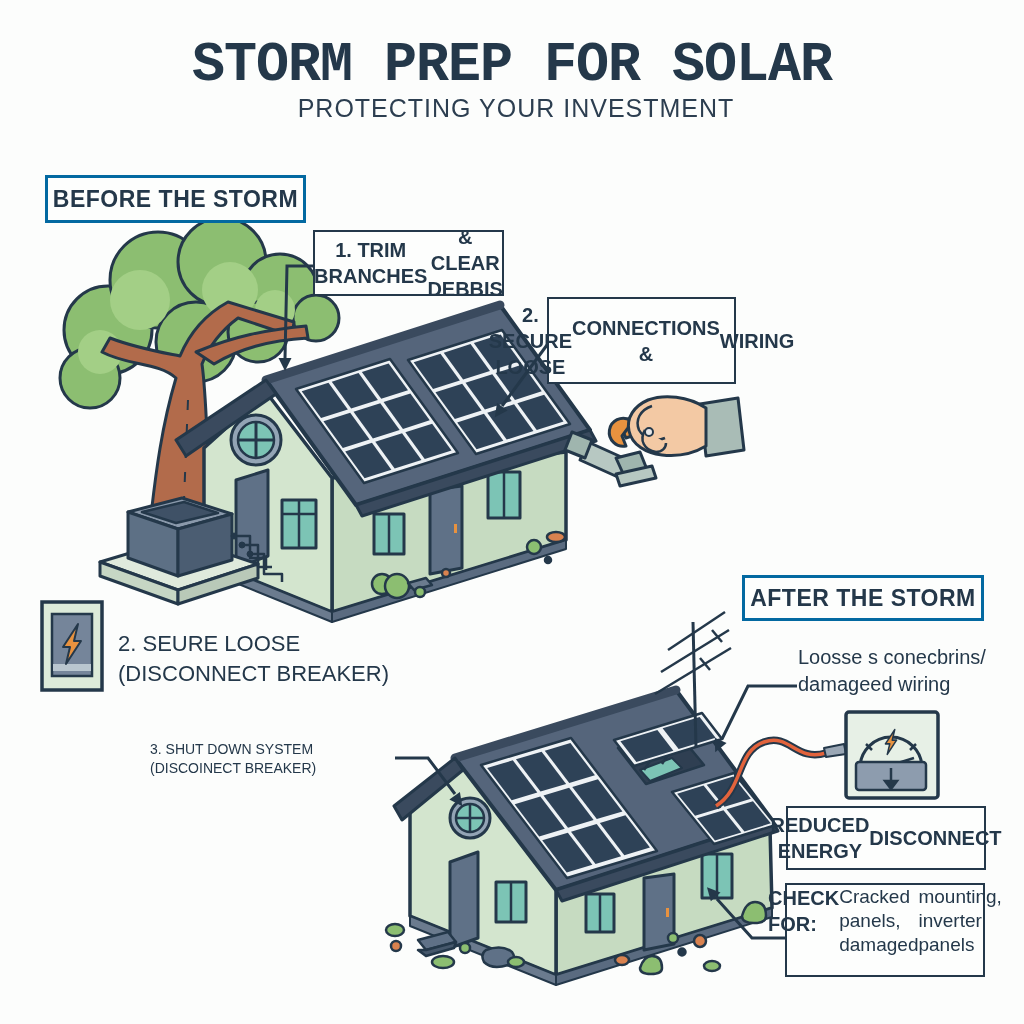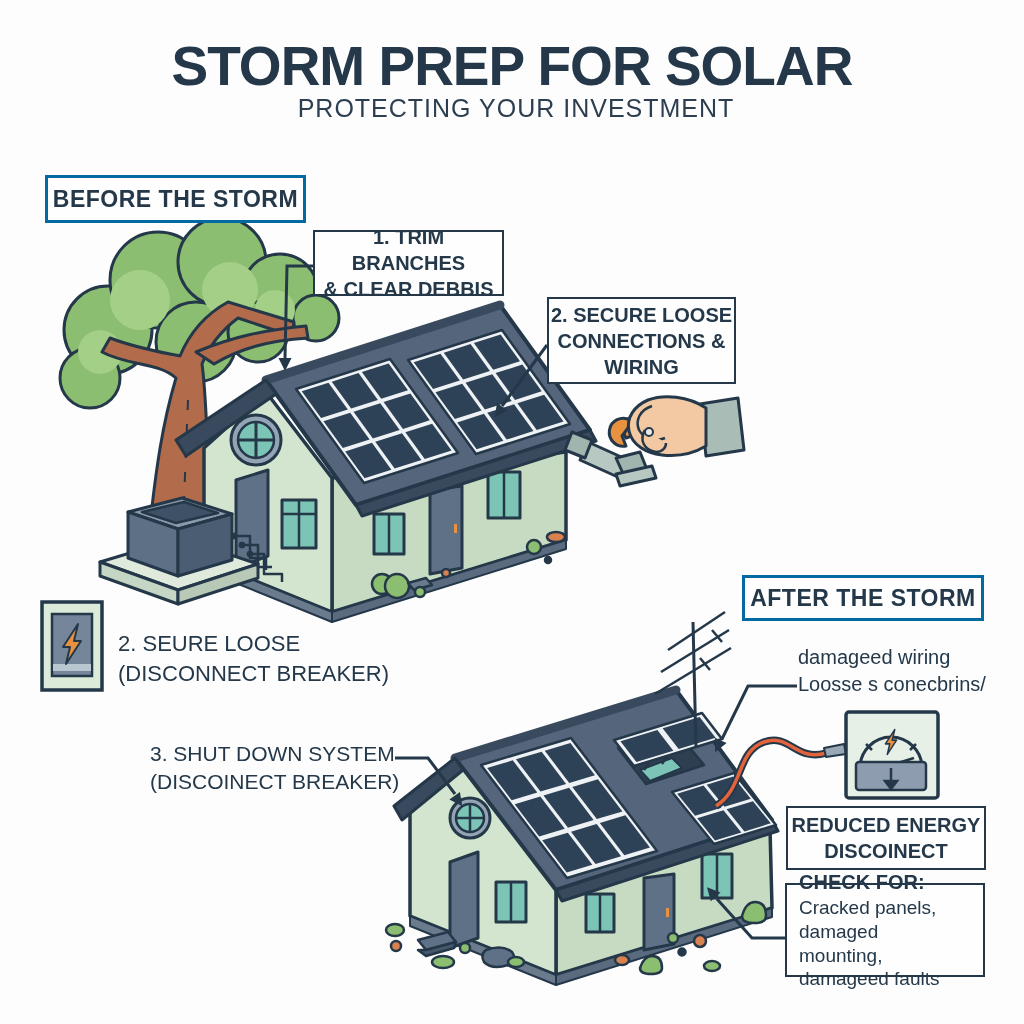--- a/index.html
+++ b/index.html
@@ -5,50 +5,50 @@
   html,body{margin:0;padding:0;background:#e8e8e8;}
   #canvas{
     position:relative;width:1024px;height:1024px;margin:0 auto;
     background:#fcfdfc;overflow:hidden;
     font-family:"Liberation Sans",sans-serif;color:#24384a;
   }
   #art{position:absolute;left:0;top:0;z-index:0;}
   .txt{position:absolute;z-index:2;color:#24384a;}
   .title{
     left:0;right:0;top:34px;text-align:center;
-    font-size:55px;font-weight:800;letter-spacing:-1px;
+    font-size:55px;font-weight:800;letter-spacing:-1px;font-family:Liberation Mono, monospace;
   }
   .subtitle{
     left:8px;right:0;top:94px;text-align:center;
     font-size:25px;font-weight:500;letter-spacing:1px;color:#2c3e50;
   }
   .hdr-box{
     border:3px solid #0369a1;background:#fdfefd;
     display:flex;align-items:center;justify-content:center;
     font-size:23px;font-weight:700;letter-spacing:.5px;
   }
   .callout-box{
     border:2.5px solid #24384a;background:#fdfefd;
-    display:flex;flex-direction:column;align-items:center;justify-content:center;
+    display:flex;flex-direction:row;align-items:center;justify-content:center;
     font-size:20px;font-weight:700;line-height:1.3;text-align:center;
   }
   .plain{line-height:1.35;}
   .semibold{font-weight:400;}
   .regular{font-weight:400;}
   #before-box{left:45px;top:175px;width:255px;height:42px;}
   #after-box{left:742px;top:575px;width:236px;height:40px;}
   #trim-box{left:313px;top:230px;width:187px;height:62px;}
   #secure-box{left:547px;top:297px;width:185px;height:83px;}
   #reduced-box{left:786px;top:806px;width:196px;height:60px;}
   #check-box{left:785px;top:883px;width:200px;height:94px;align-items:flex-start;
     justify-content:center;padding:0 12px;box-sizing:border-box;text-align:left;}
   #check-box .body{font-weight:400;font-size:19px;line-height:1.25;}
   #check-box .head{font-size:20px;margin-bottom:1px;}
   #breaker-text{left:118px;top:629px;font-size:22px;}
-  #shutdown-text{left:150px;top:740px;font-size:21px;}
+  #shutdown-text{left:150px;top:740px;font-size:14px;}
   #loose-text{left:798px;top:644px;font-size:20px;}
 </style>
 </head>
 <body>
 
 <div id="canvas">
 
 <svg id="art" width="1024" height="1024" viewBox="0 0 1024 1024">
 
   <g stroke-linejoin="round">
@@ -372,28 +372,28 @@
     <div>2. SEURE LOOSE</div>
     <div>(DISCONNECT BREAKER)</div>
   </div>
 
   <div class="txt plain semibold" id="shutdown-text">
     <div>3. SHUT DOWN SYSTEM</div>
     <div>(DISCOINECT BREAKER)</div>
   </div>
 
   <div class="txt plain regular" id="loose-text">
+    <div>Loosse s conecbrins/</div>
     <div>damageed wiring</div>
-    <div>Loosse s conecbrins/</div>
   </div>
 
   <div class="txt callout-box" id="reduced-box">
     <span>REDUCED ENERGY</span>
-    <span>DISCOINECT</span>
+    <span>DISCONNECT</span>
   </div>
 
   <div class="txt callout-box" id="check-box">
     <span class="head">CHECK FOR:</span>
     <span class="body">Cracked panels, damaged</span>
-    <span class="body">mounting, damageed faults</span>
+    <span class="body">mounting, inverter panels</span>
   </div>
 
 </div>
 
 </body></html>

